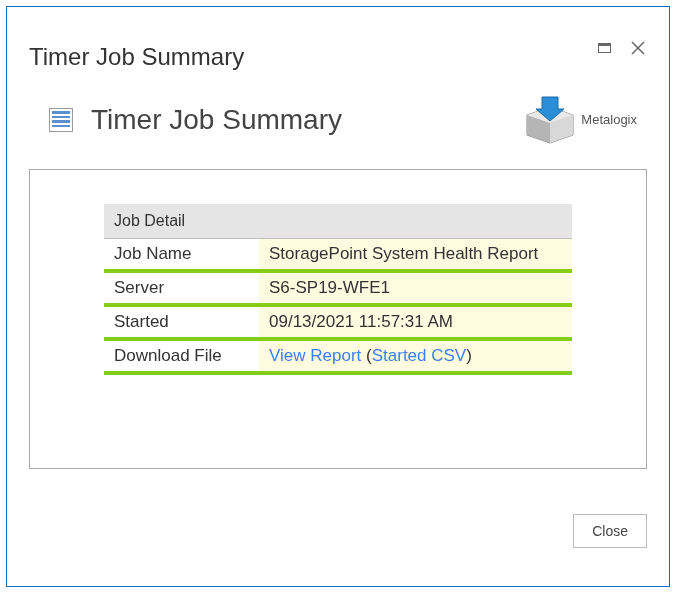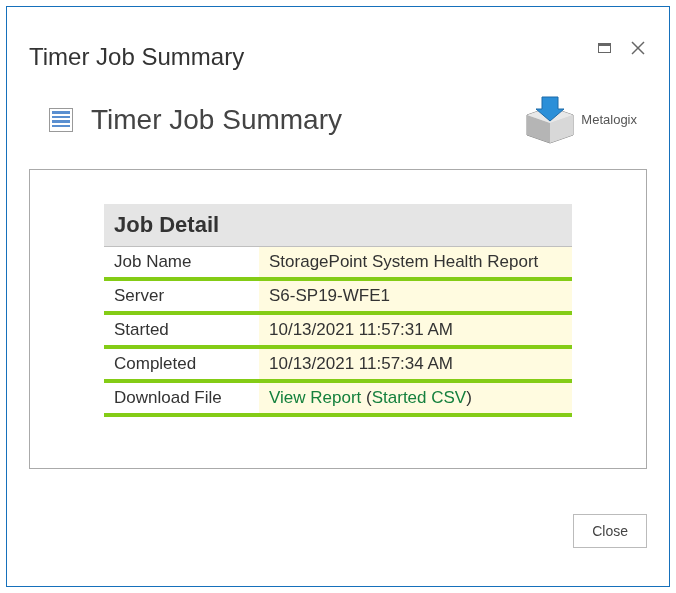--- a/index.html
+++ b/index.html
@@ -87,39 +87,39 @@
 
   table.job {
     width: 100%;
     border-collapse: collapse;
     font-size: 17px;
     color: #333;
   }
   table.job th.header {
     text-align: left;
     background: #e5e5e5;
-    font-weight: 700;
-    font-size: 22px;
+    font-weight: 400;
+    font-size: 16px;
     padding: 8px 10px;
     border-bottom: 1px solid #bfbfbf;
   }
   table.job td {
     border-bottom: 4px solid #84cc16;
     padding: 5px 10px;
     vertical-align: middle;
   }
   table.job td.label {
     width: 155px;
     white-space: nowrap;
     background: #fff;
   }
   table.job td.value {
     background: #fffbe0;
   }
-  .link { color: #15803d; cursor: pointer; }
+  .link { color: #3b82f6; cursor: pointer; }
 
   .footer {
     position: absolute;
     right: 22px;
     bottom: 38px;
   }
   .close-btn {
     border: 1px solid #bbb;
     background: #fff;
     color: #444;
@@ -182,25 +182,21 @@
       <tr>
         <td class="label">Job Name</td>
         <td class="value">StoragePoint System Health Report</td>
       </tr>
       <tr>
         <td class="label">Server</td>
         <td class="value">S6-SP19-WFE1</td>
       </tr>
       <tr>
         <td class="label">Started</td>
-        <td class="value">10/13/2021 11:57:31 AM</td>
-      </tr>
-      <tr>
-        <td class="label">Completed</td>
-        <td class="value">10/13/2021 11:57:34 AM</td>
+        <td class="value">09/13/2021 11:57:31 AM</td>
       </tr>
       <tr>
         <td class="label">Download File</td>
         <td class="value">
           <span class="link">View Report</span>
           <span> (</span><span class="link">Started CSV</span><span>)</span>
         </td>
       </tr>
     </tbody>
       </table>

